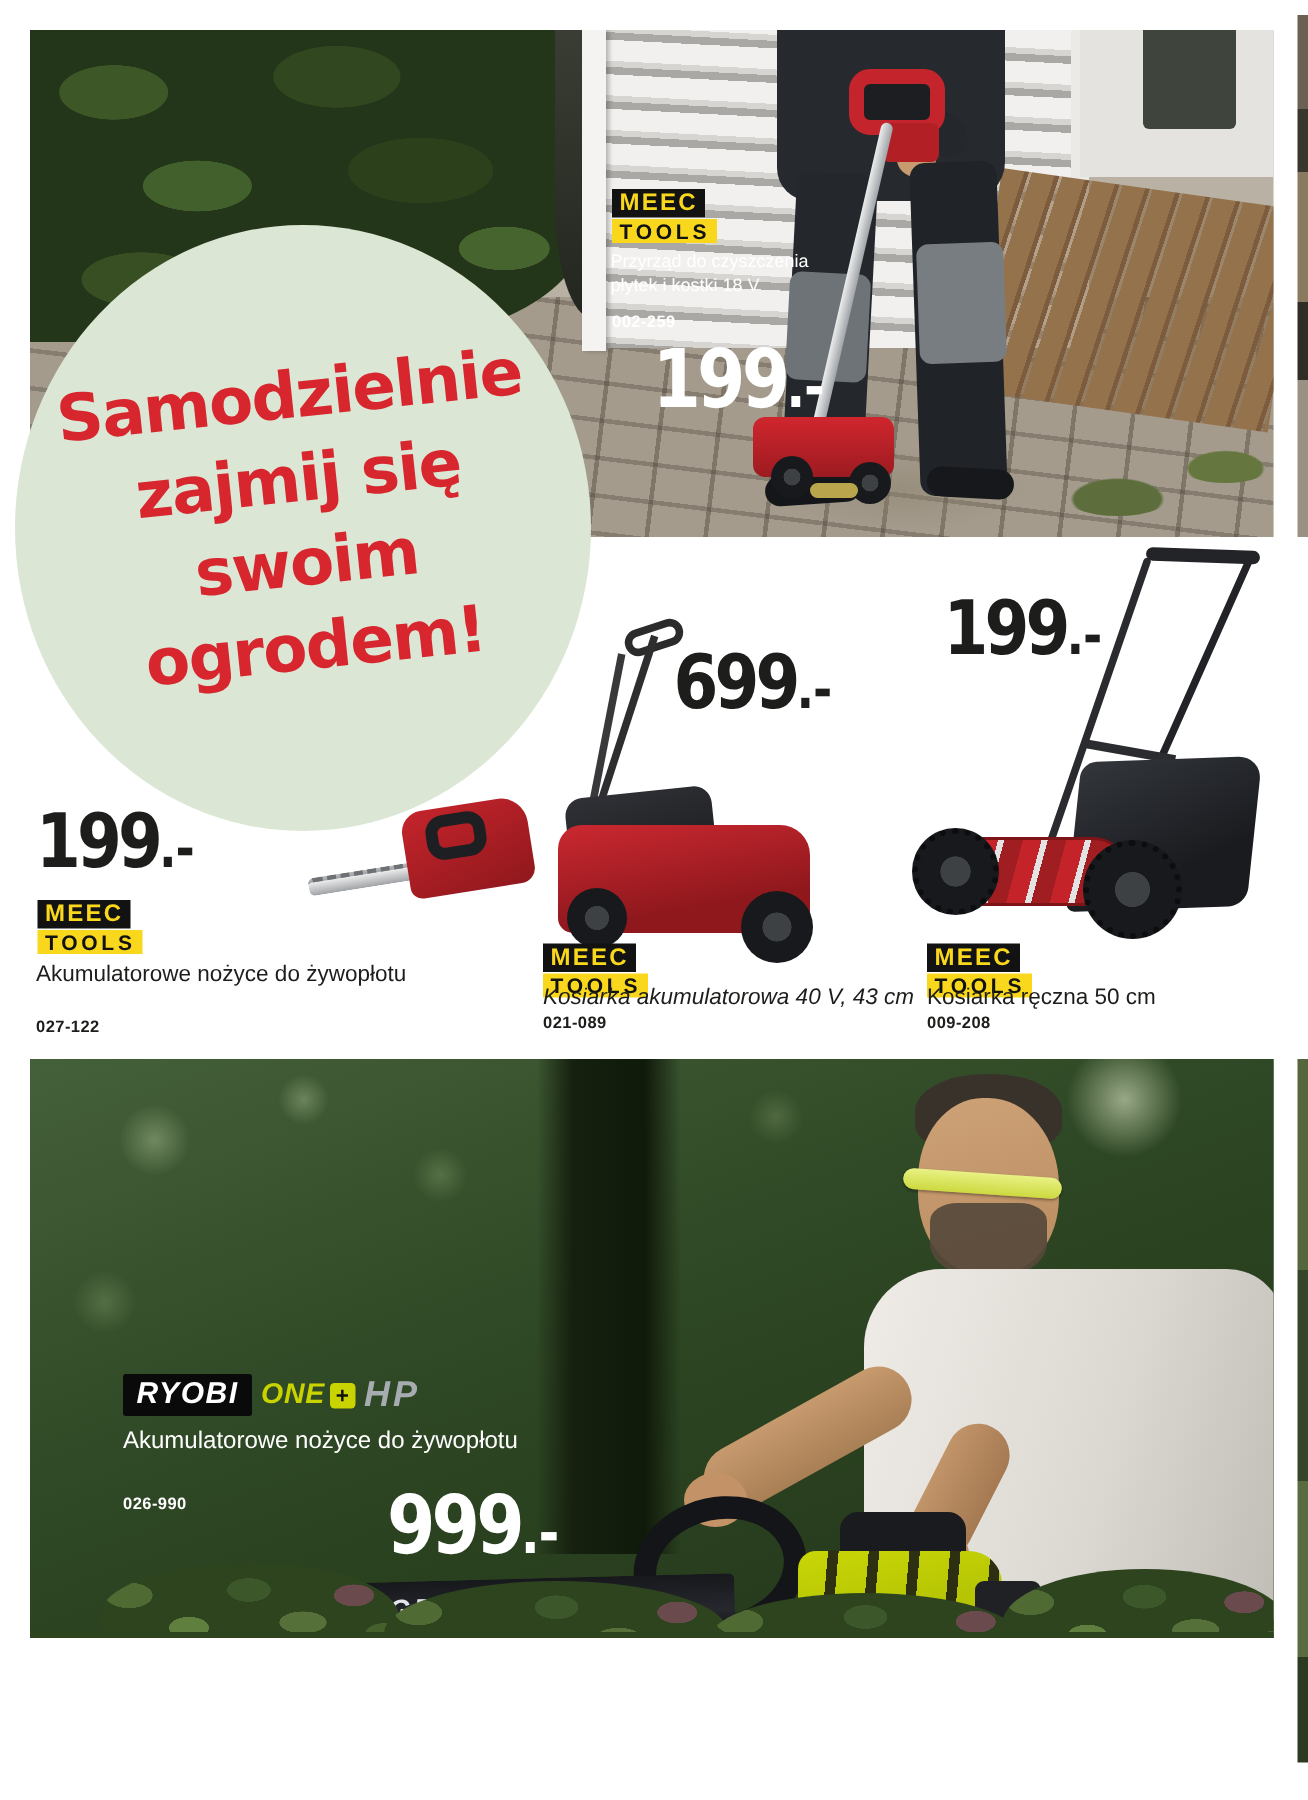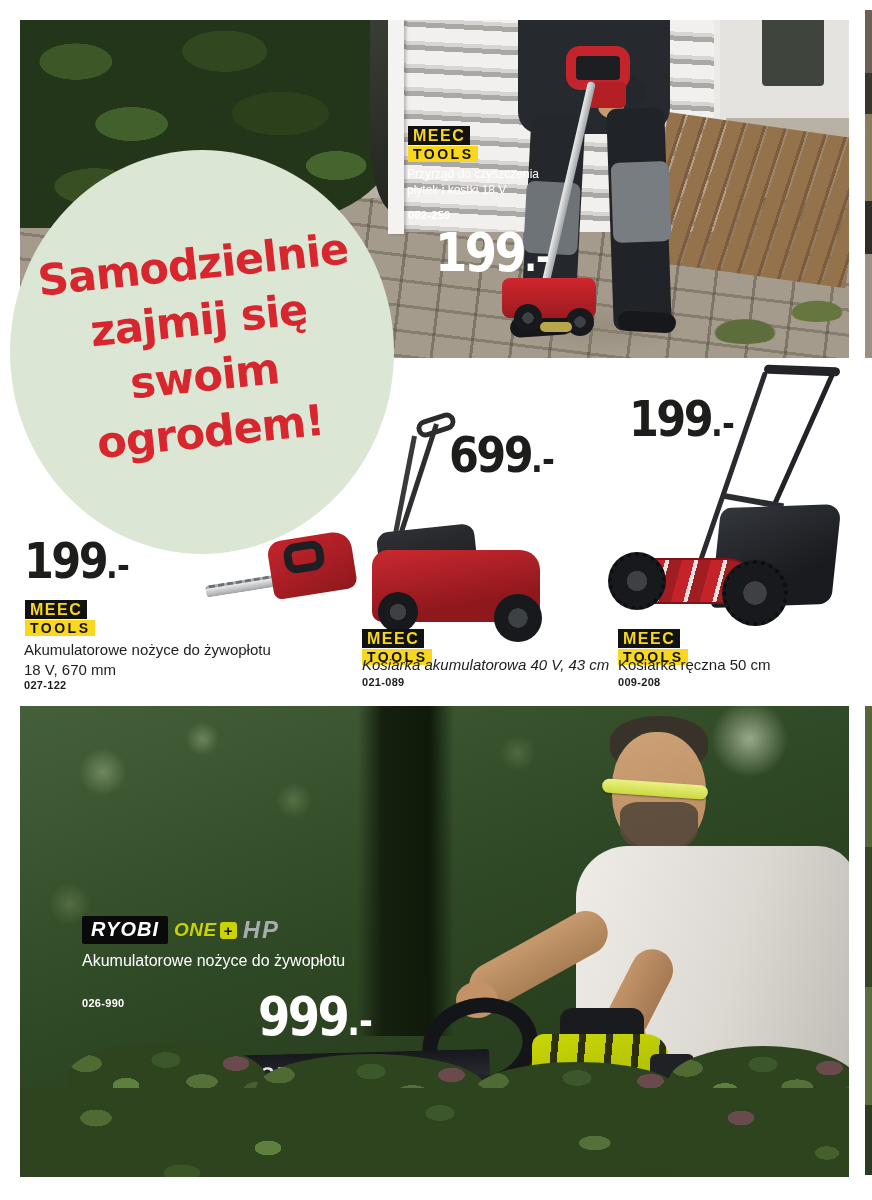--- a/index.html
+++ b/index.html
@@ -141,21 +141,20 @@
   </div>
   <div class="abs" style="left:205px;top:574px;width:150px;height:9px;background:linear-gradient(180deg,#ececec,#9fa2a5);transform:rotate(-9deg);border-radius:4px 2px 2px 4px;border-top:3px dashed #6d7074;"></div>
   <div class="abs" style="left:270px;top:536px;width:84px;height:58px;background:linear-gradient(160deg,#c4242b,#8f181d);border-radius:14px 18px 10px 8px;transform:rotate(-9deg);"></div>
   <div class="abs" style="left:284px;top:542px;width:40px;height:30px;border:8px solid #1d1f22;border-radius:12px;box-sizing:border-box;transform:rotate(-9deg);"></div>
   <div class="abs meec" style="left:25px;top:600px;">
     <span class="m1">MEEC</span>
     <span class="m2">TOOLS</span>
   </div>
   <div class="abs pname" style="left:24px;top:640px;">
     <span style="display:block">Akumulatorowe nożyce do żywopłotu</span>
-    <span style="display:block">18 V, 670 mm</span>
   </div>
   <div class="abs sku" style="left:24px;top:679px;">027-122</div>
 
   <div class="abs price dark" style="left:449px;top:430px;">
     <span>699</span><span class="suffix">.-</span>
   </div>
   <div class="abs" style="left:416px;top:416px;width:40px;height:18px;border:5px solid #2b2b2b;border-radius:9px;box-sizing:border-box;transform:rotate(-18deg);"></div>
   <div class="abs" style="left:434px;top:424px;width:5px;height:148px;background:#2e2e30;transform:rotate(18deg);transform-origin:top center;"></div>
   <div class="abs" style="left:412px;top:436px;width:5px;height:132px;background:#39393b;transform:rotate(11deg);transform-origin:top center;"></div>
   <div class="abs" style="left:378px;top:528px;width:98px;height:48px;background:linear-gradient(170deg,#303136,#1c1d20);border-radius:12px;transform:rotate(-6deg);"></div>
@@ -180,21 +179,21 @@
   <div class="abs" style="left:622px;top:558px;width:130px;height:46px;background:repeating-linear-gradient(105deg,#c32329 0 12px,#e3e3e3 12px 16px,#a01d22 16px 28px);border-radius:23px/50%;border:2px solid #7c1418;box-sizing:border-box;"></div>
   <div class="abs wheel" style="left:608px;top:552px;width:58px;height:58px;border:4px dotted #0c0d0e;box-sizing:border-box;"></div>
   <div class="abs wheel" style="left:722px;top:560px;width:66px;height:66px;border:4px dotted #0c0d0e;box-sizing:border-box;"></div>
   <div class="abs meec" style="left:618px;top:629px;">
     <span class="m1">MEEC</span>
     <span class="m2">TOOLS</span>
   </div>
   <div class="abs pname" style="left:618px;top:655px;">Kosiarka ręczna 50 cm</div>
   <div class="abs sku" style="left:618px;top:676px;">009-208</div>
 
-  <div class="photo" style="left:20px;top:706px;width:829px;height:471px;
+  <div class="photo" style="left:20px;top:706px;width:829px;height:386px;
        background-color:#2e4624;background-image:
        radial-gradient(circle 55px at 88% 7%, rgba(240,248,215,.55), transparent 70%),
        radial-gradient(circle 35px at 78% 16%, rgba(215,235,175,.35), transparent 70%),
        radial-gradient(circle 34px at 10% 14%, rgba(215,232,185,.33), transparent 70%),
        radial-gradient(circle 24px at 22% 7%, rgba(215,232,185,.3), transparent 70%),
        radial-gradient(circle 26px at 33% 20%, rgba(190,215,150,.22), transparent 70%),
        radial-gradient(circle 30px at 6% 42%, rgba(200,222,160,.2), transparent 70%),
        radial-gradient(circle 26px at 60% 10%, rgba(200,222,160,.18), transparent 70%),
        linear-gradient(160deg,#44603a 0%,#2e4724 45%,#223518 100%);">
     <div class="abs" style="left:338px;top:0;width:96px;height:330px;background:linear-gradient(90deg,rgba(20,28,14,0),#16200f 25%,#101a0a 75%,rgba(20,28,14,0));"></div>

